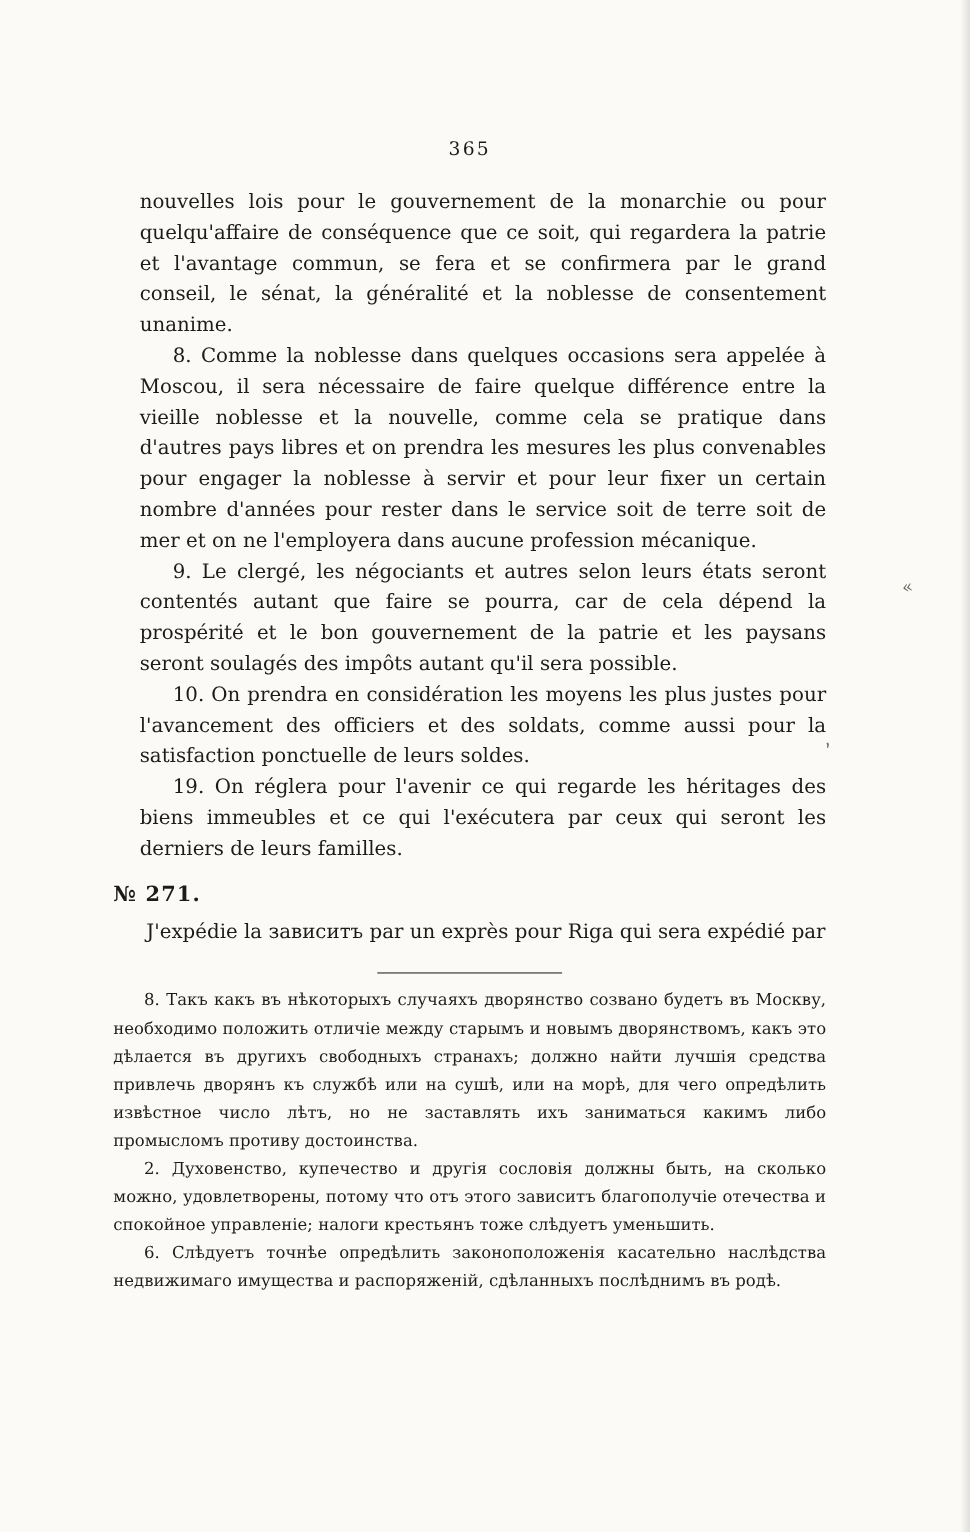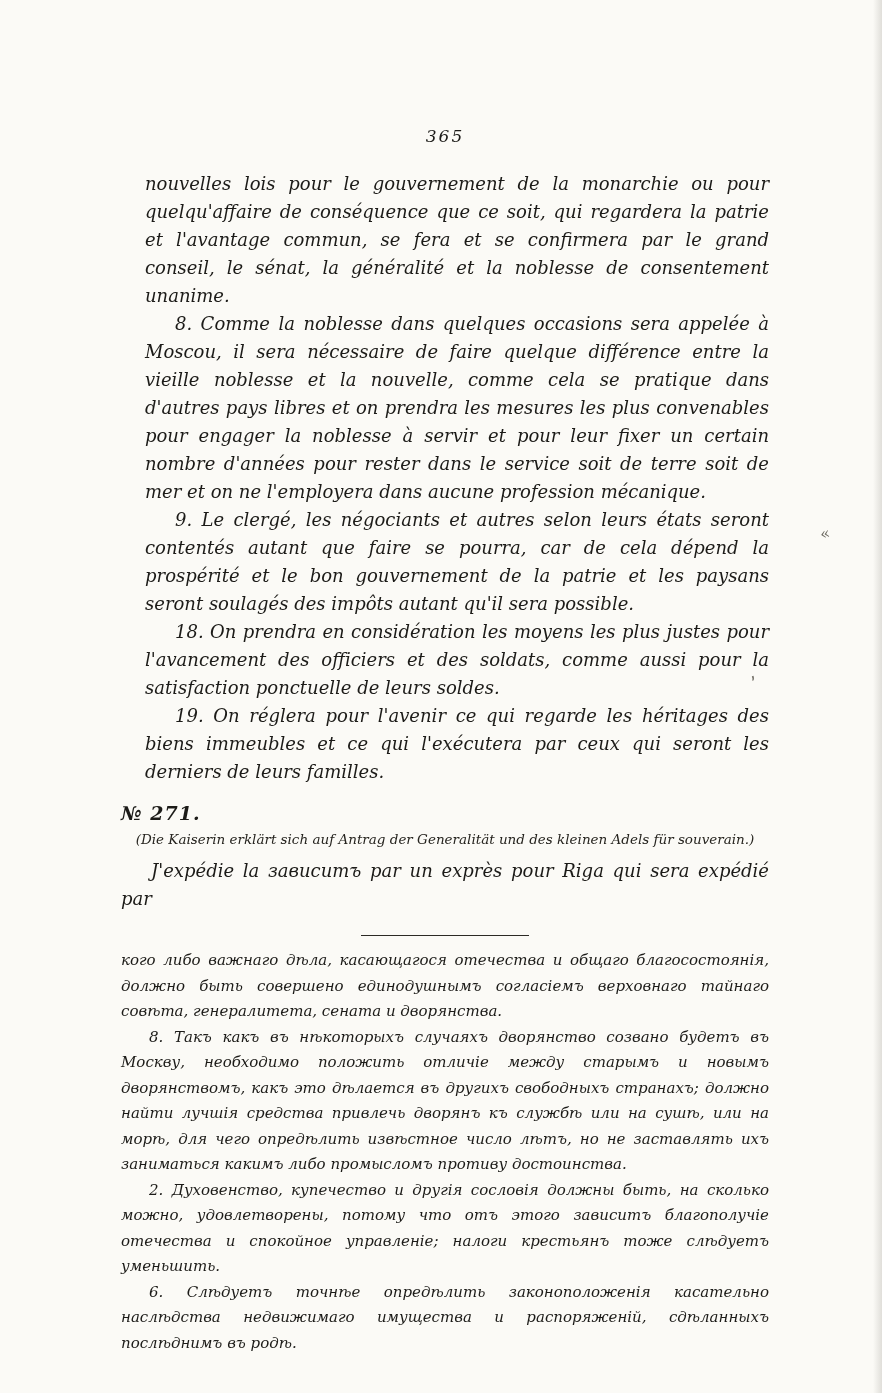--- a/index.html
+++ b/index.html
@@ -22,24 +22,23 @@
     position: absolute;
     top: 0;
     right: 0;
     width: 9px;
     height: 100%;
     background: linear-gradient(to left, rgba(60,55,45,0.14), rgba(60,55,45,0));
     pointer-events: none;
   }
   .content {
     position: absolute;
-    left: 121px;
+    left: 103px;
     top: 0;
     width: 648px;
-    font-style: italic;
   }
   .page-number {
     margin-top: 126px;
     text-align: center;
     font-size: 17px;
     letter-spacing: 2px;
   }
   .main-text {
     margin-top: 24px;
     font-size: 18px;
@@ -120,34 +119,32 @@
   <span class="ink-mark lower">’</span>
 
   <div class="content">
 
     <div class="page-number">365</div>
 
     <div class="main-text" lang="fr">
       <p class="para">nouvelles lois pour le gouvernement de la monarchie ou pour quelqu'affaire de conséquence que ce soit, qui regardera la patrie et l'avantage commun, se fera et se confirmera par le grand conseil, le sénat, la généralité et la noblesse de consentement unanime.</p>
       <p class="para indent">8. Comme la noblesse dans quelques occasions sera appelée à Moscou, il sera nécessaire de faire quelque différence entre la vieille noblesse et la nouvelle, comme cela se pratique dans d'autres pays libres et on prendra les mesures les plus convenables pour engager la noblesse à servir et pour leur fixer un certain nombre d'années pour rester dans le service soit de terre soit de mer et on ne l'employera dans aucune profession mécanique.</p>
       <p class="para indent">9. Le clergé, les négociants et autres selon leurs états seront contentés autant que faire se pourra, car de cela dépend la prospérité et le bon gouvernement de la patrie et les paysans seront soulagés des impôts autant qu'il sera possible.</p>
-      <p class="para indent">18. On prendra en considération les moyens les plus justes pour l'avancement des officiers et des soldats, comme aussi pour la satisfaction ponctuelle de leurs soldes.</p>
+      <p class="para indent">10. On prendra en considération les moyens les plus justes pour l'avancement des officiers et des soldats, comme aussi pour la satisfaction ponctuelle de leurs soldes.</p>
       <p class="para indent">19. On réglera pour l'avenir ce qui regarde les héritages des biens immeubles et ce qui l'exécutera par ceux qui seront les derniers de leurs familles.</p>
     </div>
 
     <div class="section-heading">№ 271.</div>
 
 
-    <div class="german-note" lang="de">(Die Kaiserin erklärt sich auf Antrag der Generalität und des kleinen Adels für souverain.)</div>
 
     <p class="opening" lang="fr">J'expédie la зависитъ par un exprès pour Riga qui sera expédié par</p>
 
     <hr class="footnote-rule">
 
     <div class="footnotes" lang="ru">
-      <p class="para">кого либо важнаго дѣла, касающагося отечества и общаго благосостоянія, должно быть совершено единодушнымъ согласіемъ верховнаго тайнаго совѣта, генералитета, сената и дворянства.</p>
       <p class="para indent">8. Такъ какъ въ нѣкоторыхъ случаяхъ дворянство созвано будетъ въ Москву, необходимо положить отличіе между старымъ и новымъ дворянствомъ, какъ это дѣлается въ другихъ свободныхъ странахъ; должно найти лучшія средства привлечь дворянъ къ службѣ или на сушѣ, или на морѣ, для чего опредѣлить извѣстное число лѣтъ, но не заставлять ихъ заниматься какимъ либо промысломъ противу достоинства.</p>
       <p class="para indent">2. Духовенство, купечество и другія сословія должны быть, на сколько можно, удовлетворены, потому что отъ этого зависитъ благополучіе отечества и спокойное управленіе; налоги крестьянъ тоже слѣдуетъ уменьшить.</p>
       <p class="para indent">6. Слѣдуетъ точнѣе опредѣлить законоположенія касательно наслѣдства недвижимаго имущества и распоряженій, сдѣланныхъ послѣднимъ въ родѣ.</p>
     </div>
 
   </div>
 </div>
 
 </body></html>

